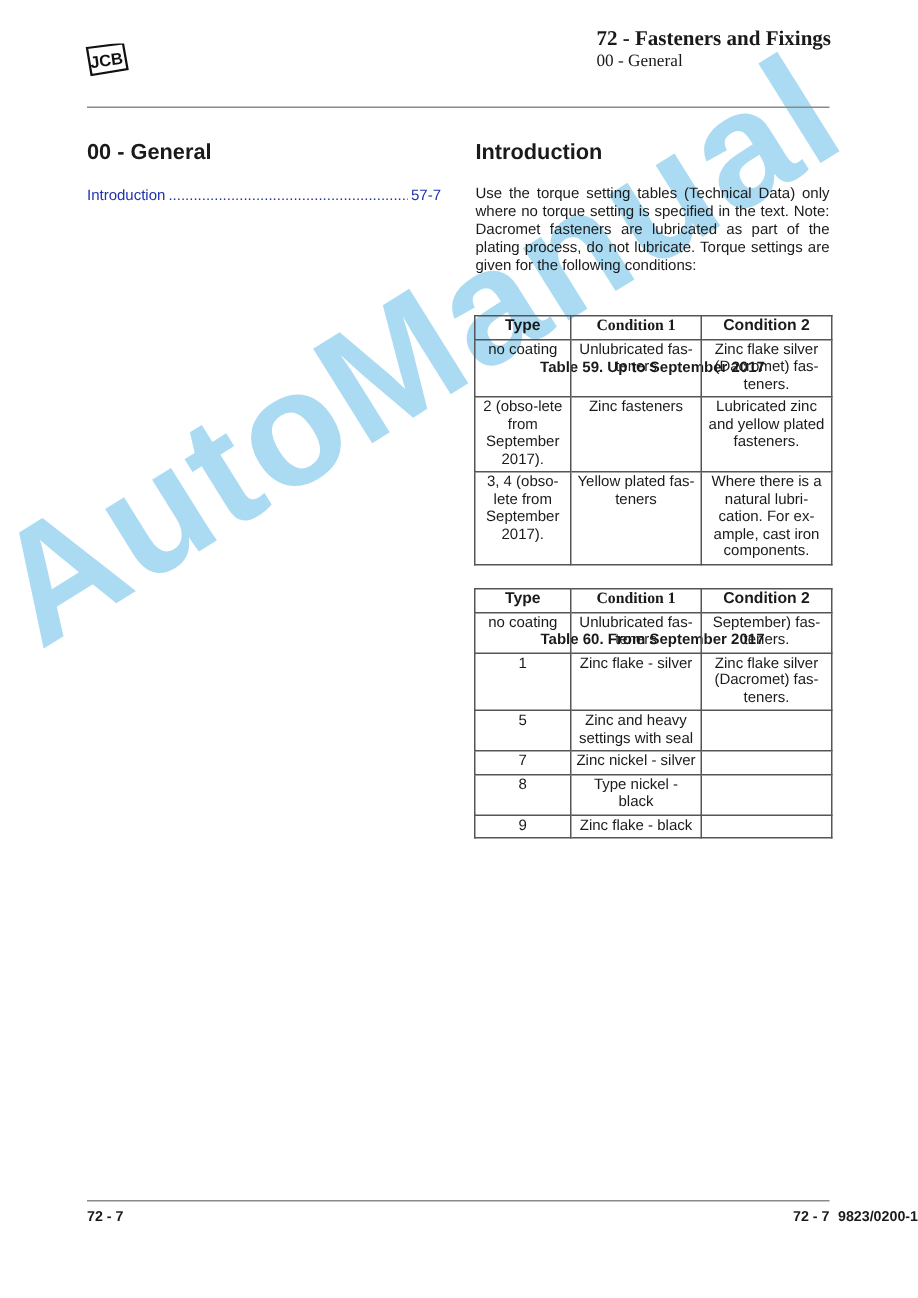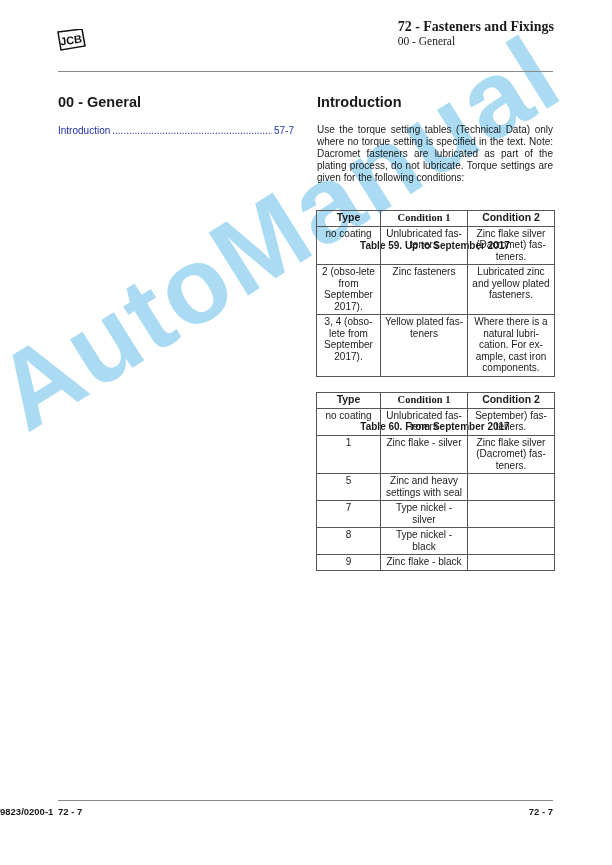--- a/index.html
+++ b/index.html
@@ -105,32 +105,32 @@
         <td>Zinc flake - silver</td>
         <td>Zinc flake silver (Dacromet) fas-teners.</td>
       </tr>
   <tr>
         <td>5</td>
         <td>Zinc and heavy settings with seal</td>
         <td></td>
       </tr>
   <tr>
         <td>7</td>
-        <td>Type nickel - silver</td>
+        <td>Zinc nickel - silver</td>
         <td></td>
       </tr>
   <tr>
         <td>8</td>
         <td>Type nickel - black</td>
         <td></td>
       </tr>
   <tr>
         <td>9</td>
         <td>Zinc flake - black</td>
         <td></td>
       </tr>
 </tbody>
   </table>
 
 <div class="rule" style="top:800px"></div>
 <div class="foot" style="left:58px">72 - 7</div>
-<div class="foot" style="left:0;width:612px;text-align:left">9823/0200-1</div>
+<div class="foot" style="left:0;width:612px;text-align:right">9823/0200-1</div>
 <div class="foot" style="right:59px">72 - 7</div>
 
 </body></html>

